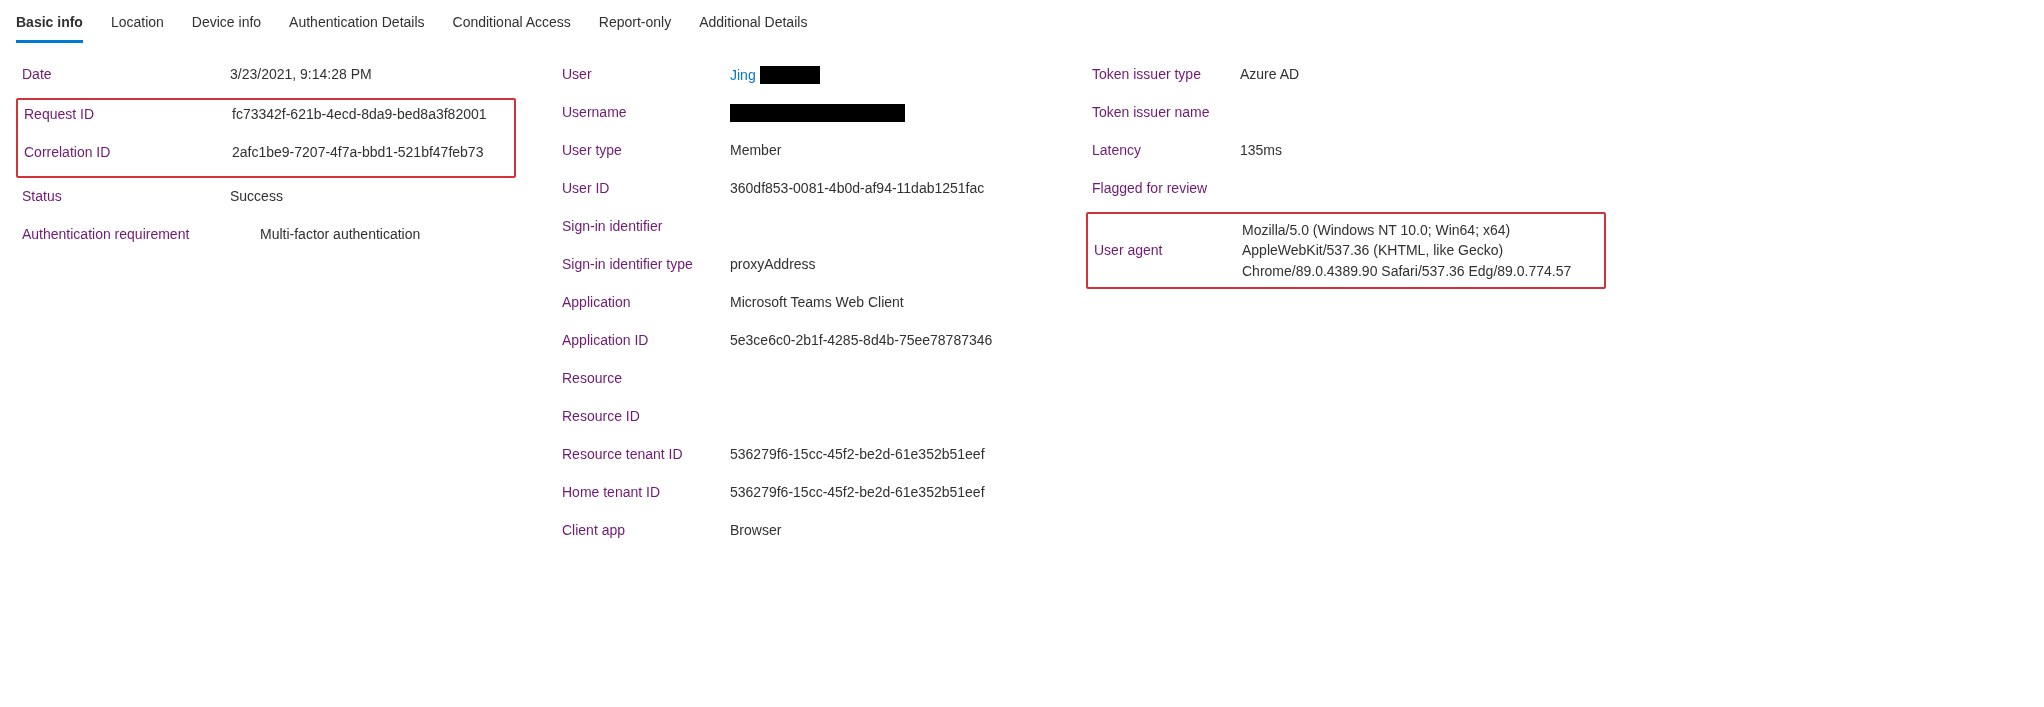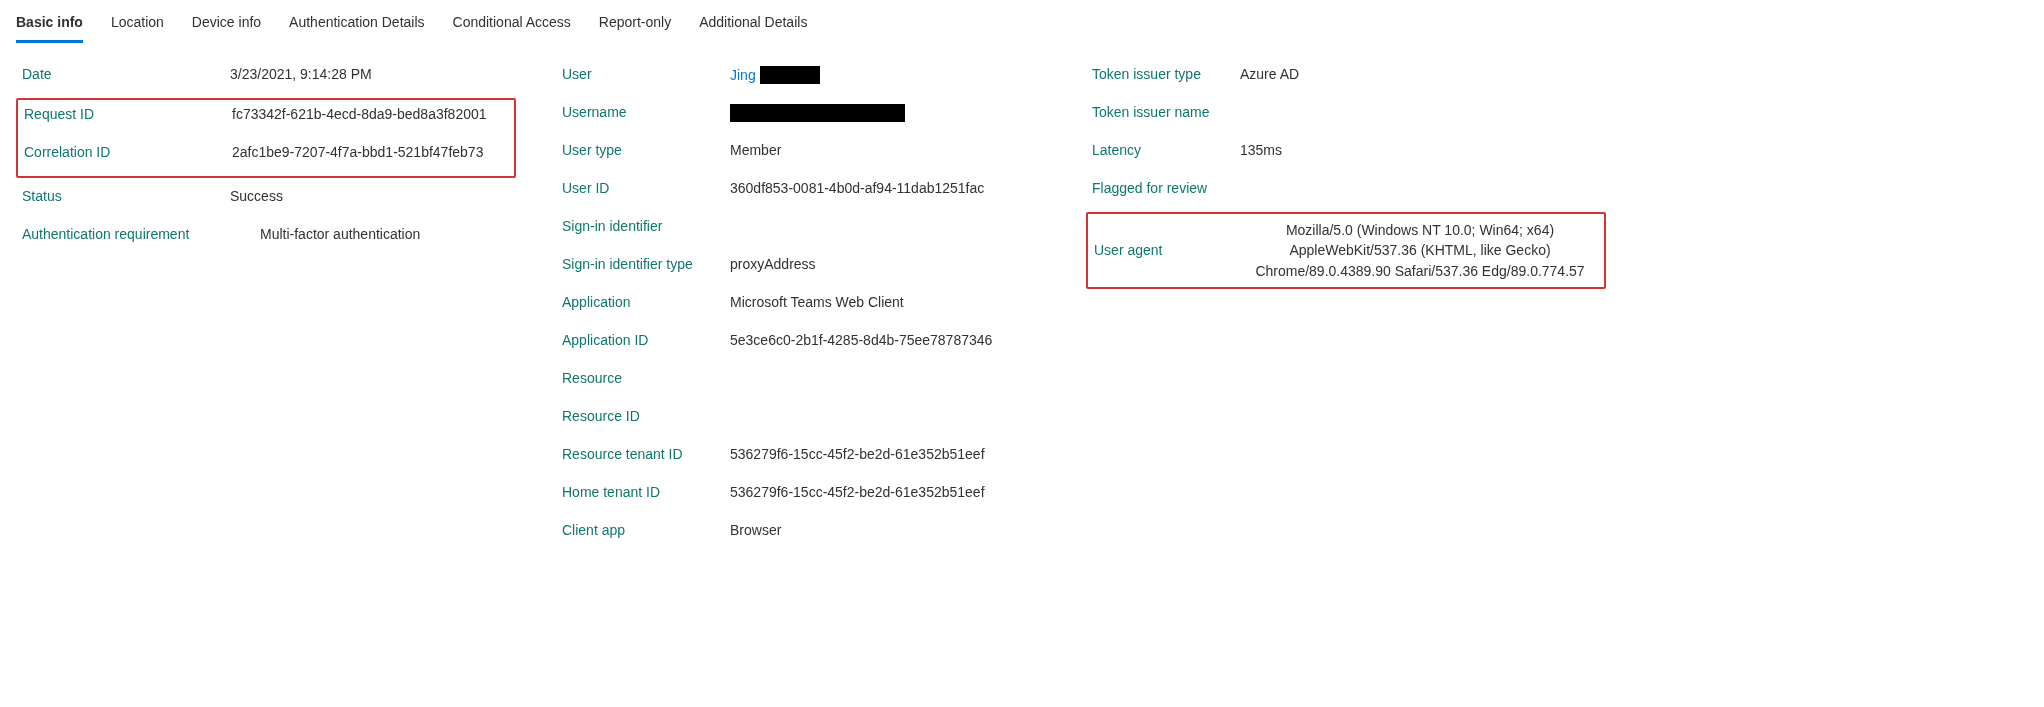--- a/index.html
+++ b/index.html
@@ -37,36 +37,36 @@
     .col2 { width: 490px; }
     .col3 { width: 520px; }
     .kv-row {
       display: flex;
       align-items: flex-start;
       padding: 8px 6px;
       min-height: 38px;
     }
     .kv-label {
       flex: 0 0 200px;
-      color: #0f766e;
+      color: #701a75;
       padding-right: 10px;
     }
     .col2 .kv-label { flex: 0 0 160px; }
     .col3 .kv-label { flex: 0 0 140px; }
     .kv-value {
       flex: 1;
       color: #323130;
       word-break: break-word;
       display: flex;
       align-items: center;
       gap: 4px;
       flex-wrap: wrap;
       margin-left: 8px;
     }
-    .kv-value.multiline { display: block; line-height: 1.45; text-align: center; }
+    .kv-value.multiline { display: block; line-height: 1.45; }
     .link { color: #0078d4; }
     .redact {
       display: inline-block;
       background: #000000;
       height: 18px;
     }
     .redbox {
       border: 2px solid #d13438;
       border-radius: 2px;
       margin: 2px 0;

